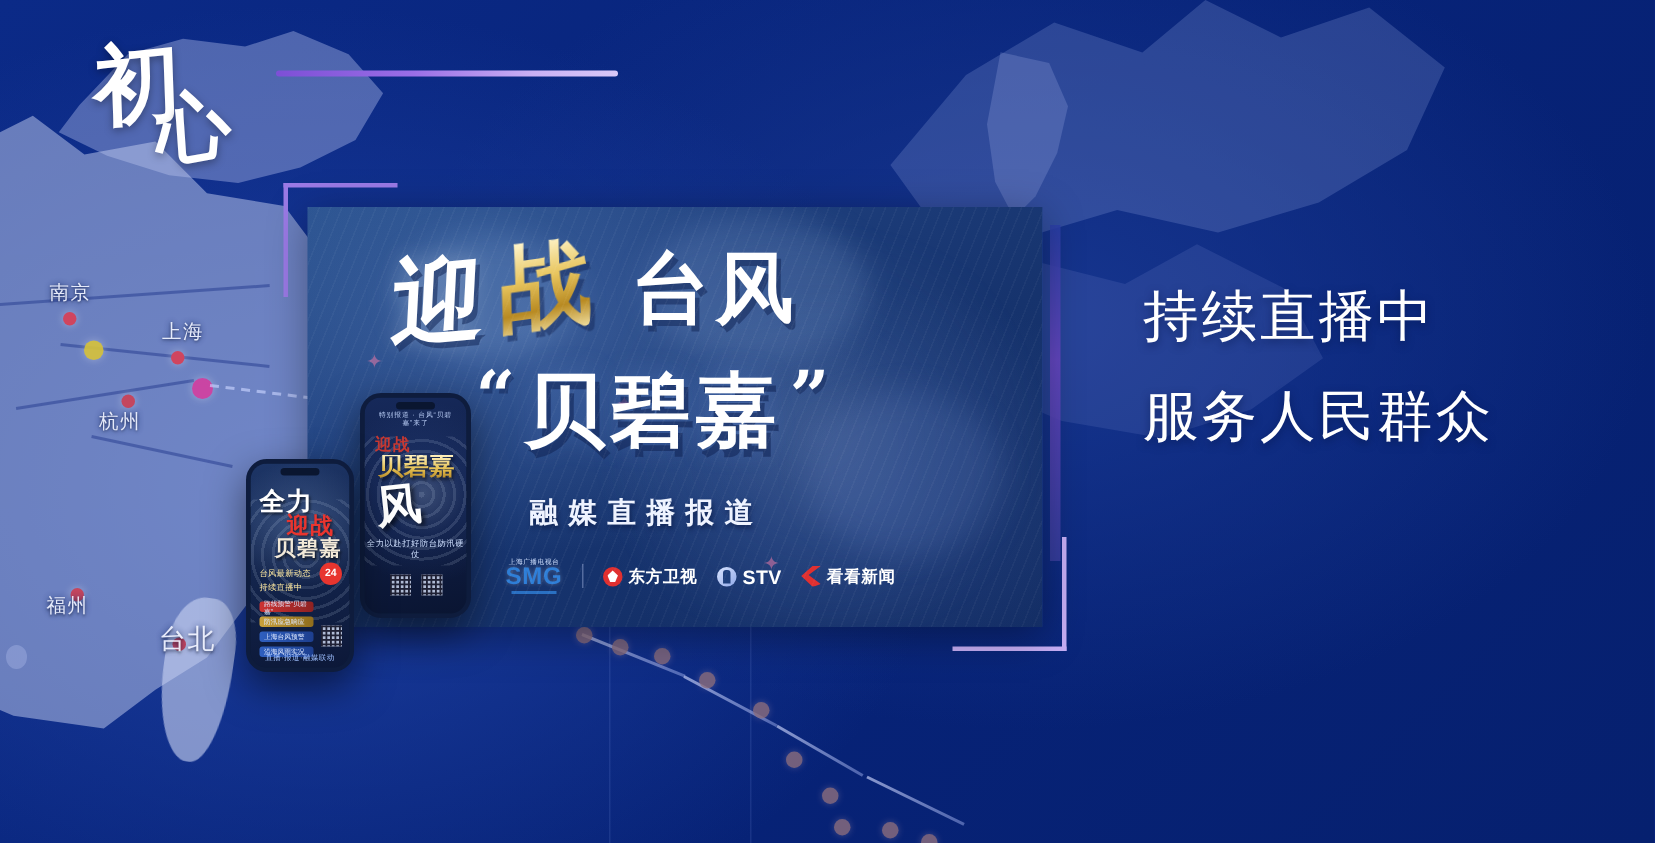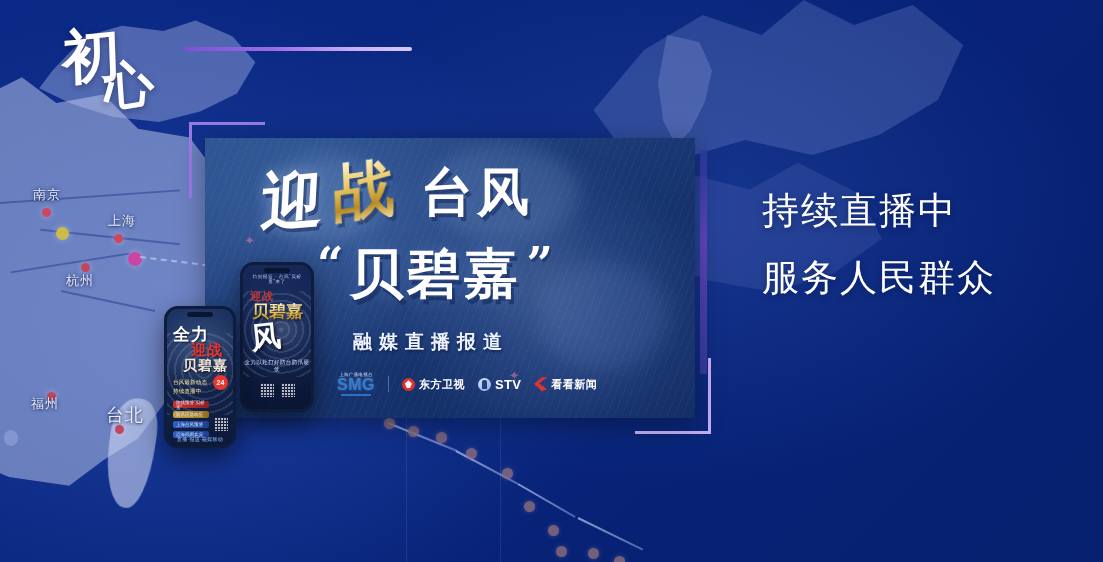--- a/index.html
+++ b/index.html
@@ -452,21 +452,21 @@
     <div class="city-dot" style="left:114px; top:234px; background:#d0455f;"></div>
     <span class="map-label" style="left:108px; top:212px;">上海</span>
 
     <div class="city-dot" style="left:81px; top:263px; background:#c4465e;"></div>
     <span class="map-label" style="left:66px; top:272px;">杭州</span>
 
     <div class="city-dot" style="left:47px; top:392px; background:#c4465e;"></div>
     <span class="map-label" style="left:31px; top:395px;">福州</span>
 
     <div class="city-dot" style="left:115px; top:425px; background:#c4465e;"></div>
-    <span class="map-label" style="left:106px; top:403px; font-size:18px;">台北</span>
+    <span class="map-label" style="left:106px; top:414px; font-size:18px;">台北</span>
 
     <div class="city-dot" style="left:56px; top:227px; width:13px; height:13px; background:#d8c33a; opacity:.9;"></div>
     <div class="city-dot" style="left:128px; top:252px; width:14px; height:14px; background:#d43fa0; opacity:.9;"></div>
 
     <div class="track-dash" style="left:140px; top:256px; width:100px; transform:rotate(7deg);"></div>
     <div class="track-dash" style="left:236px; top:268px; width:70px; transform:rotate(2deg);"></div>
 
     <div class="track-line" style="left:388px; top:422px; width:74px; transform:rotate(22deg);"></div>
     <div class="track-line" style="left:456px; top:450px; width:70px; transform:rotate(28deg);"></div>
     <div class="track-line" style="left:518px; top:483px; width:66px; transform:rotate(30deg);"></div>

